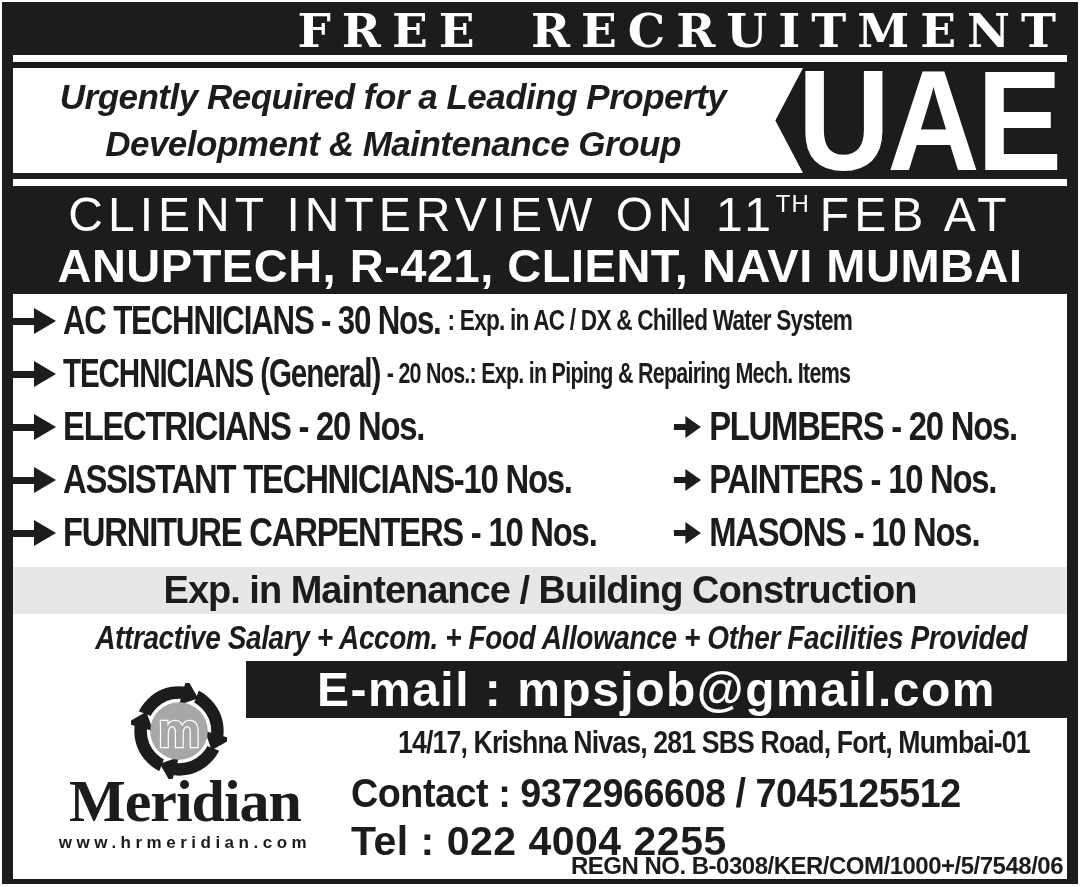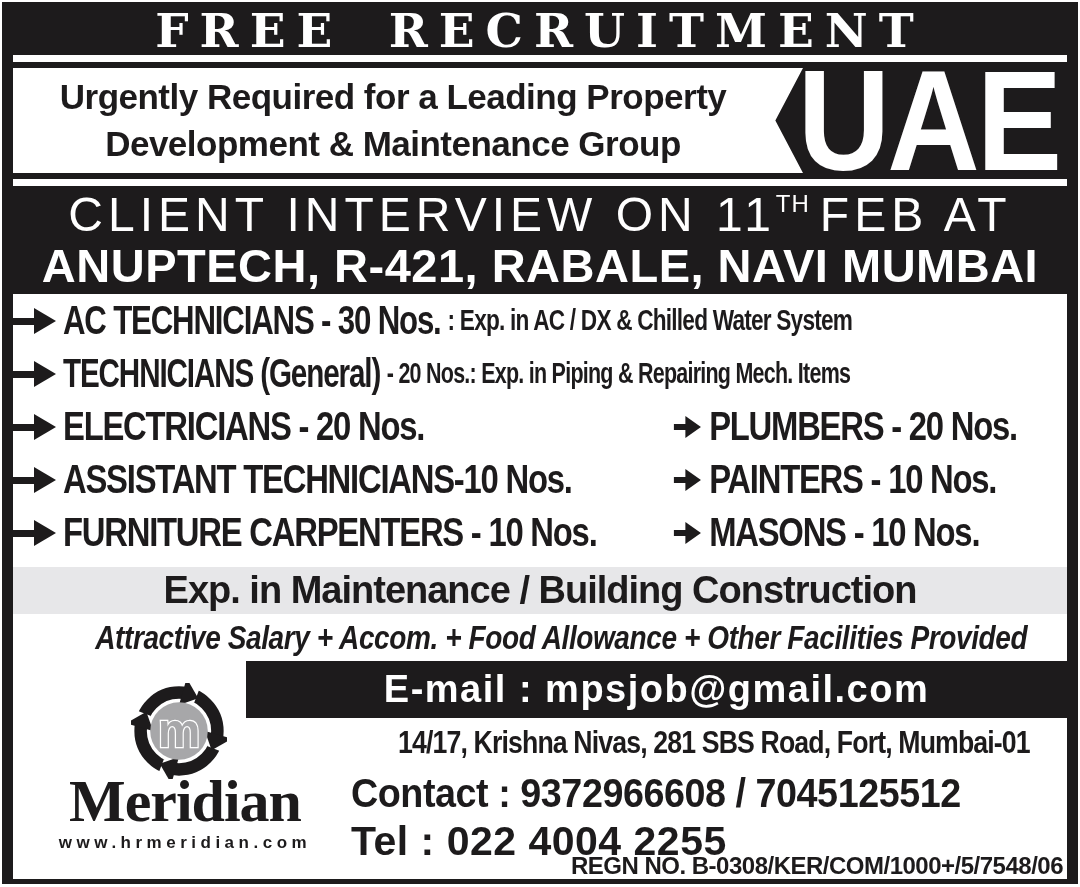--- a/index.html
+++ b/index.html
@@ -11,33 +11,33 @@
   body{
     width:1080px;height:887px;position:relative;overflow:hidden;
     font-family:"Liberation Sans",sans-serif;color:var(--ink);
   }
   .frame{
     position:absolute;left:2px;top:2px;right:2px;bottom:3px;
     background:#fff;border:solid var(--ink);
     border-width:4px 11px 5px 11px;box-sizing:border-box;
   }
   
-  .band-top{height:49px;background:var(--ink);display:flex;align-items:center;justify-content:center;}
+  .band-top{height:49px;background:var(--ink);display:flex;align-items:center;justify-content:flex-end;}
   .banner-text{
     color:#fff;font-family:"DejaVu Serif",serif;font-weight:700;
     font-size:47px;line-height:1;letter-spacing:11px;word-spacing:18px;white-space:nowrap;
   }
   .sep{height:7px;background:#fff;}
   
   .band-intro{height:117px;background:var(--ink);position:relative;}
   .intro-box{
     position:absolute;left:0;top:6px;bottom:6px;width:790px;background:#fff;
     clip-path:polygon(0 0,100% 0,96.5% 50%,100% 100%,0 100%);
     display:flex;flex-direction:column;justify-content:center;
-    text-align:center;padding:0 46px 0 16px;box-sizing:border-box;
+    text-align:center;padding:0 46px 0 16px;box-sizing:border-box;font-style:italic;
   }
   .intro-line{font-weight:700;font-size:35px;line-height:1.32;letter-spacing:-0.5px;white-space:nowrap;}
   .uae{
     position:absolute;right:8px;top:50%;
     transform:translateY(-50%) scaleY(1.12);
     color:#fff;font-weight:700;font-size:128px;line-height:1;letter-spacing:-3px;
   }
   
   .band-interview{
     height:108px;background:var(--ink);color:#fff;
@@ -75,21 +75,21 @@
   .benefits-text{
     font-weight:700;font-style:italic;font-size:33px;letter-spacing:-0.5px;white-space:nowrap;
     display:inline-block;transform:scaleX(0.85);transform-origin:50% 50%;
   }
   
   .lower{position:relative;height:218px;background:#fff;}
   .email-bar{
     position:absolute;left:233px;right:0;top:0;height:57px;background:var(--ink);
     display:flex;align-items:center;justify-content:center;
   }
-  .email-text{color:#fff;font-weight:700;font-size:38px;letter-spacing:1.5px;white-space:nowrap;}
+  .email-text{color:#fff;font-weight:700;font-size:48px;letter-spacing:1.5px;white-space:nowrap;}
   .logo{position:absolute;left:118px;top:22px;width:96px;height:96px;}
   .addr{
     position:absolute;left:335px;right:4px;top:64px;text-align:center;
     font-weight:700;font-size:31px;letter-spacing:-1px;white-space:nowrap;
     transform:scaleX(0.86);transform-origin:50% 50%;
   }
   .contact{
     position:absolute;left:338px;top:112px;font-weight:700;font-size:41px;letter-spacing:-0.5px;
     white-space:nowrap;transform:scaleX(0.92);transform-origin:0 50%;line-height:1;
   }
@@ -131,21 +131,21 @@
       <div class="intro-line">Urgently Required for a Leading Property</div>
       <div class="intro-line">Development &amp; Maintenance Group</div>
     </div>
     <div class="uae">UAE</div>
   </div>
 
   <div class="sep"></div>
 
   <div class="band-interview">
     <div class="iv1"><span>CLIENT INTERVIEW ON 11</span><span class="ord">TH</span><span class="cont">FEB AT</span></div>
-    <div class="iv2">ANUPTECH, R-421, RABALE, NAVI MUMBAI</div>
+    <div class="iv2">ANUPTECH, R-421, CLIENT, NAVI MUMBAI</div>
   </div>
 
   <div class="jobs">
 
     <div class="jrow">
       <span class="arr arr-b"></span>
       <span class="squeeze" style="--sx:0.78">
         <span class="jname">AC TECHNICIANS - 30 Nos.</span>
         <span class="jdesc">: Exp. in AC / DX &amp; Chilled Water System</span>
       </span>

